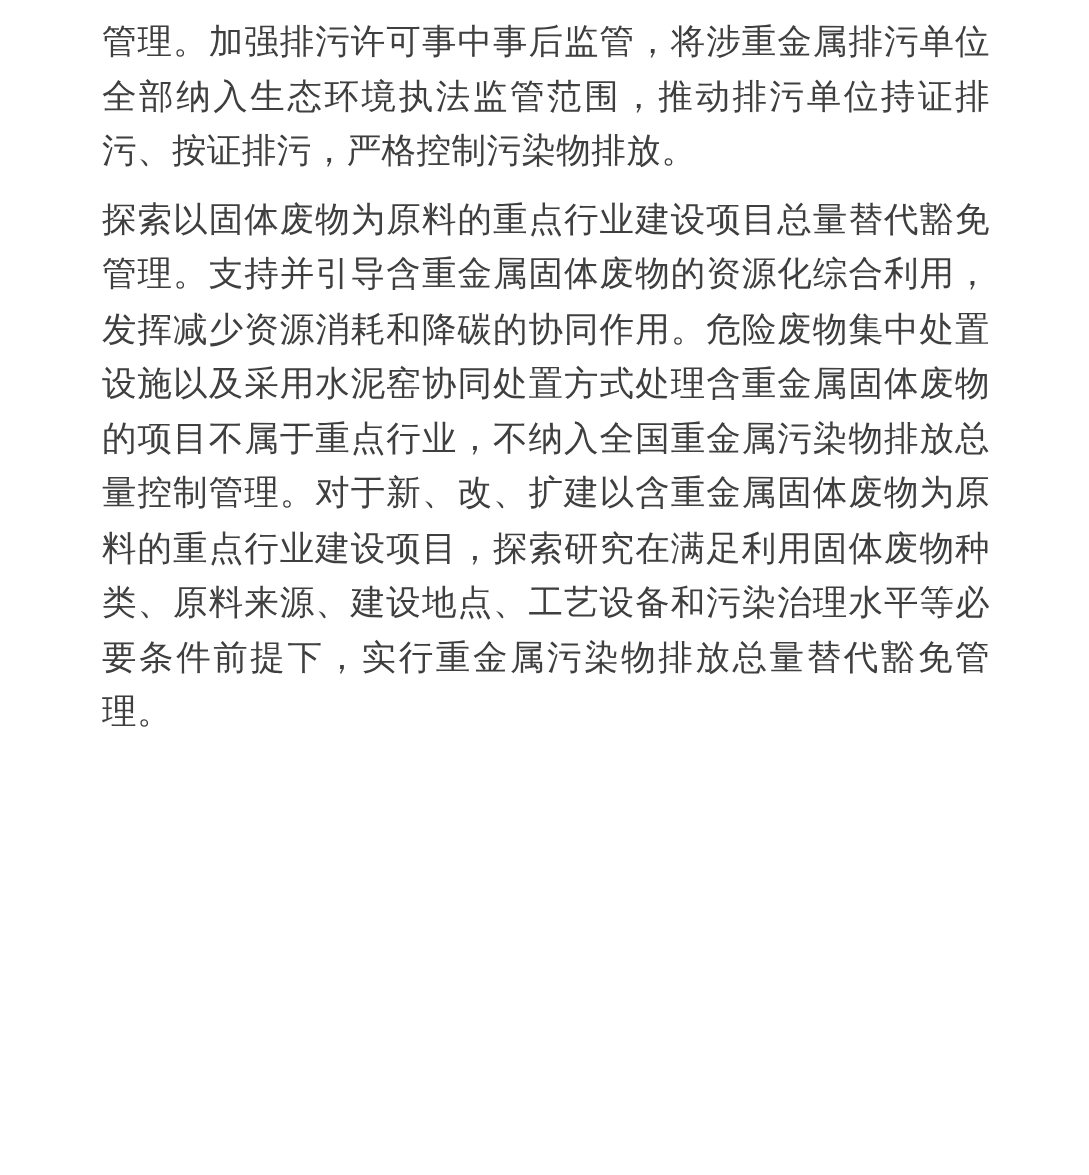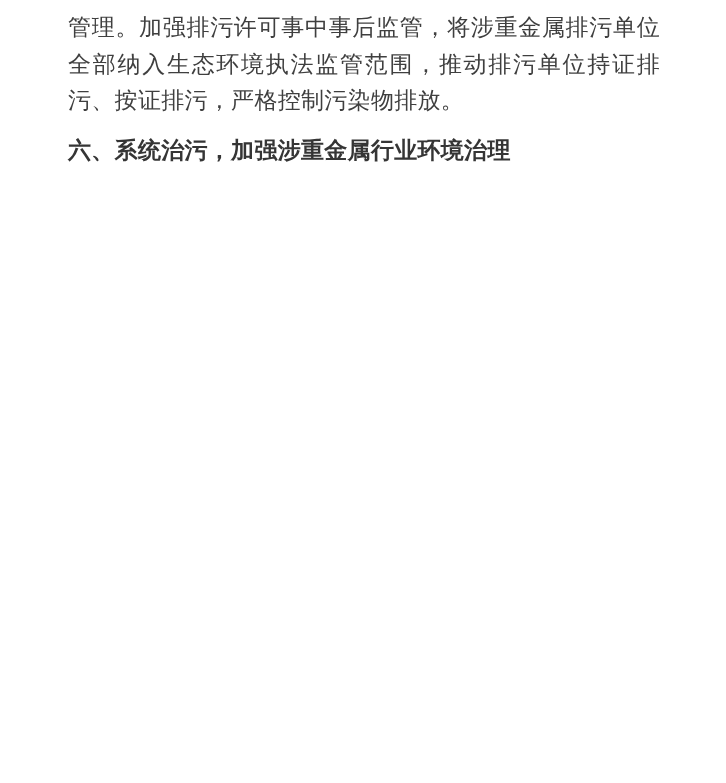--- a/index.html
+++ b/index.html
@@ -36,16 +36,16 @@
     margin: 13px 0 13px 0;
     letter-spacing: 0.3px;
   }
 </style>
 </head>
 <body>
 
 <main class="article">
   <p class="para">管理。加强排污许可事中事后监管，将涉重金属排污单位全部纳入生态环境执法监管范围，推动排污单位持证排污、按证排污，严格控制污染物排放。</p>
 
+  <p class="para">探索以固体废物为原料的重点行业建设项目总量替代豁免管理。支持并引导含重金属固体废物的资源化综合利用，发挥减少资源消耗和降碳的协同作用。危险废物集中处置设施以及采用水泥窑协同处置方式处理含重金属固体废物的项目不属于重点行业，不纳入全国重金属污染物排放总量控制管理。对于新、改、扩建以含重金属固体废物为原料的重点行业建设项目，探索研究在满足利用固体废物种类、原料来源、建设地点、工艺设备和污染治理水平等必要条件前提下，实行重金属污染物排放总量替代豁免管理。</p>
 
-  <h2 class="section-heading">六、系统治污，加强涉重金属行业环境治理</h2>
 
 </main>
 
 </body></html>

